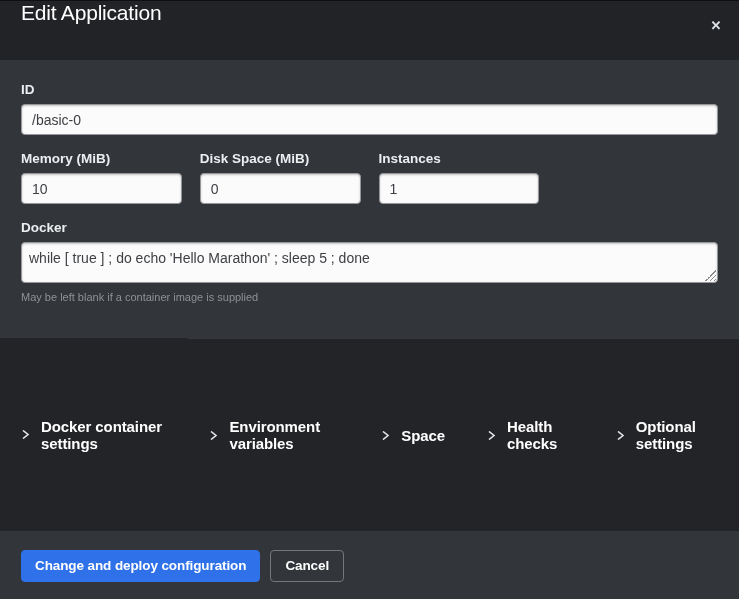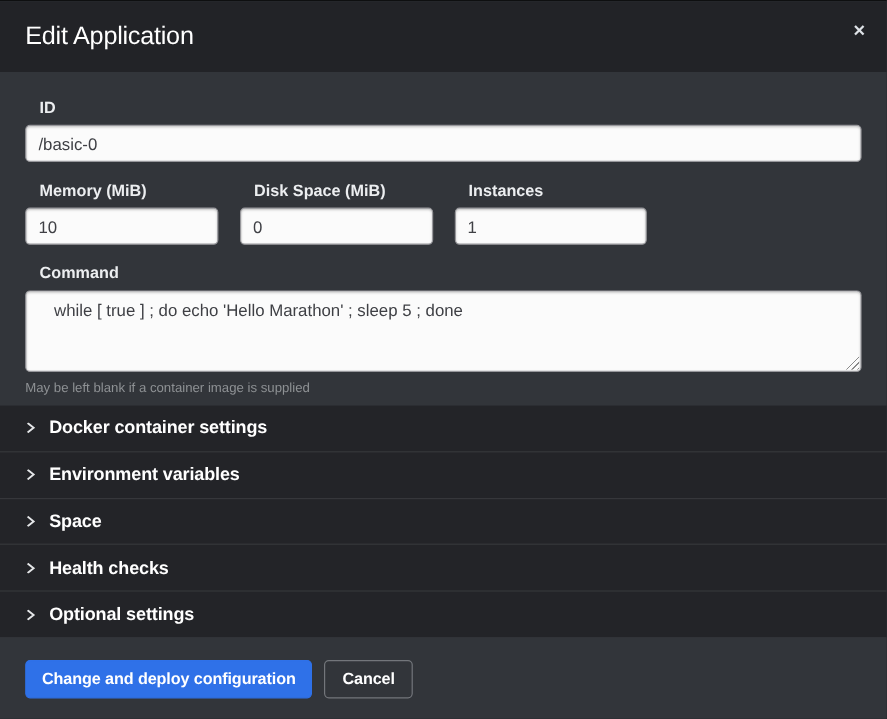--- a/index.html
+++ b/index.html
@@ -13,21 +13,21 @@
     display: flex; flex-direction: column;
     background: #32353a;
     border-top: 1px solid #0e0f10;
     overflow: hidden;
   }
   
   .modal-header {
     height: 59px; flex: 0 0 59px;
     background: #222327;
     position: relative;
-    display: flex; align-items: center;
+    display: flex; 
     padding: 0 21px;
   }
   .modal-title {
     color: #ffffff;
     font-size: 21px;
     font-weight: 500;
     letter-spacing: -0.2px;
   }
   .close-btn {
     position: absolute; top: 15px; right: 13px;
@@ -47,21 +47,20 @@
     overflow: hidden;
   }
   .form-group { margin-bottom: 16px; }
   .form-label {
     display: block;
     color: #eceef0;
     font-size: 13.5px;
     font-weight: 700;
     line-height: 15px;
     margin-bottom: 7px;
-    margin-left: 12px;
   }
   .text-input, .text-area {
     width: 100%;
     background: #fbfbfb;
     border: 1px solid #97979b;
     border-radius: 4px;
     box-shadow: inset 0 1px 2px rgba(0,0,0,0.22);
     color: #3f4045;
     font-family: "Liberation Sans", sans-serif;
     font-size: 14px;
@@ -70,22 +69,22 @@
   }
   .text-input { height: 31px; }
   .field-row {
     display: grid;
     grid-template-columns: repeat(4, 1fr);
     column-gap: 18px;
     margin-bottom: 16px;
   }
   .textarea-wrap { position: relative; }
   .text-area {
-    height: 68px;
-    padding: 6px 23px;
+    height: 41px;
+    padding: 6px 7px;
     resize: none;
     display: block;
     line-height: 18px;
   }
   .resize-handle {
     position: absolute; right: 2px; bottom: 2px;
     width: 11px; height: 11px;
     background:
       linear-gradient(135deg,
         transparent 0 50%, #8a8a8a 50% 55%, transparent 55% 70%,
@@ -95,21 +94,21 @@
   .help-text {
     margin-top: 6px;
     color: #8e9194;
     font-size: 11px;
     line-height: 16px;
   }
   
   .accordion {
     height: 193px; flex: 0 0 193px;
     background: #232428;
-    display: flex; flex-direction: column;
+    display: flex; flex-direction: row;
   }
   .accordion-row {
     flex: 1 1 auto;
     display: flex; align-items: center;
     padding: 0 21px;
     cursor: pointer;
     border-top: 1px solid #36373b;
   }
   .accordion-row:first-child { border-top: none; }
   .chev {
@@ -181,21 +180,21 @@
         <label class="form-label">Disk Space (MiB)</label>
         <input class="text-input" type="text" value="0" style="">
       </div>
       <div>
         <label class="form-label">Instances</label>
         <input class="text-input" type="text" value="1" style="">
       </div>
     </div>
 
     <div class="form-group">
-      <label class="form-label">Command</label>
+      <label class="form-label">Docker</label>
       <div class="textarea-wrap">
         <textarea class="text-area" style="">while [ true ] ; do echo 'Hello Marathon' ; sleep 5 ; done</textarea>
         <span class="resize-handle"></span>
       </div>
       <div class="help-text">May be left blank if a container image is supplied</div>
     </div>
 
   </div>
 
   <div class="accordion">

